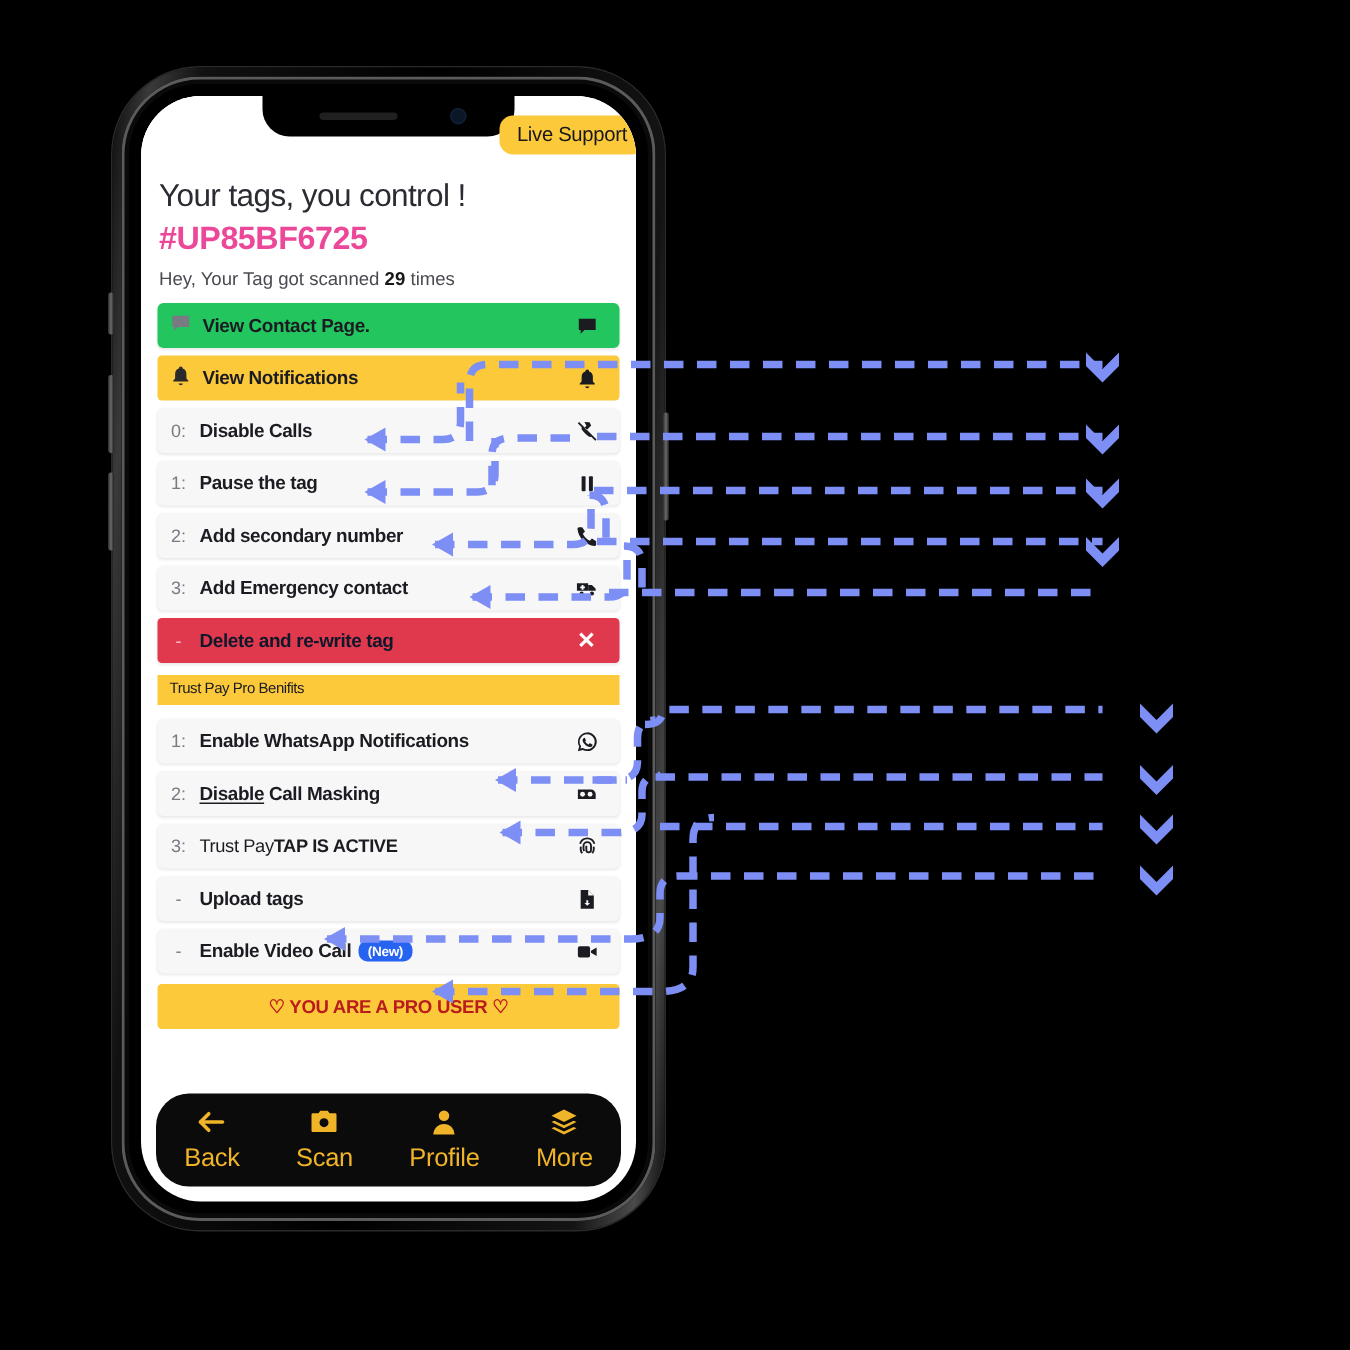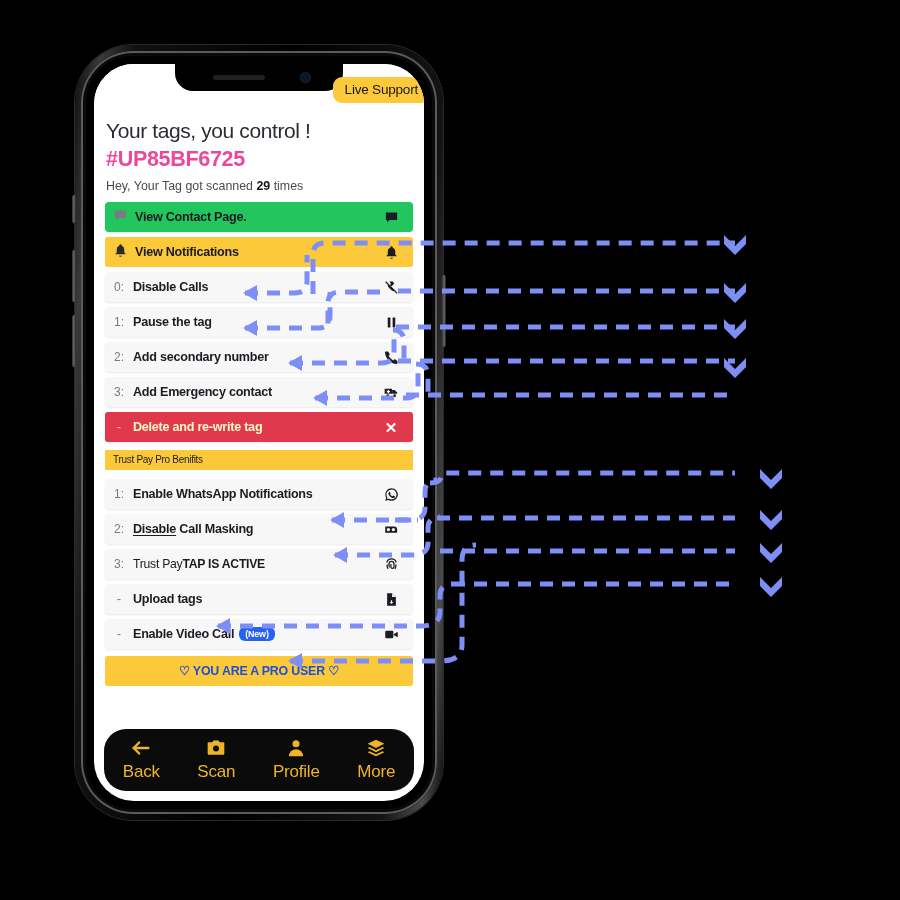--- a/index.html
+++ b/index.html
@@ -46,37 +46,37 @@
   #list-wrap{padding:0 11px;}
   .row{position:relative;display:flex;align-items:center;height:30px;margin-bottom:5px;
     background:#f7f7f8;border-radius:4px;box-shadow:0 1px 2px rgba(0,0,0,.09);}
   .row.plain{background:#22c55e;text-align:right;}
   .row.active{background:#fcc93a;box-shadow:none;border-radius:3px;}
   .row.danger{background:#e0394d;border-radius:3px;}
   .row-num{width:28px;text-align:center;font-size:12px;color:#7a7a82;flex:none;}
   .row.active .row-num,.row.danger .row-num{color:#2a2a2a;}
   .row.danger .row-num{color:#f7c6cc;}
   .row-label{font-size:12.6px;font-weight:700;color:#1b1b22;letter-spacing:-.25px;white-space:nowrap;}
-  .row.danger .row-label{color:#fef9c3;}
+  .row.danger .row-label{color:#0f172a;}
   .row-label .u{text-decoration:underline;text-underline-offset:2px;}
   .row-label .light{font-weight:400;}
   .row-icon{position:absolute;right:14px;top:50%;transform:translateY(-50%);
     width:16px;height:16px;display:flex;align-items:center;justify-content:center;color:#1b1b22;}
   .row.danger .row-icon{color:#fff;font-size:15px;font-weight:700;}
   .row-icon svg{display:block;}
   .badge-new{display:inline-block;background:#2563f0;color:#fff;font-size:9px;font-weight:700;
     padding:2px 6px 2.5px 6px;border-radius:6px;margin-left:5px;vertical-align:1.5px;letter-spacing:-.2px;}
 
   
   #pro-section-title{margin:8px 11px 9px 11px;background:#fcc93a;color:#1b1b22;
     font-size:10px;padding:4px 8px 5px 8px;letter-spacing:-.3px;}
   #pro-section-title .light{font-weight:400;}
 
   
-  #pro-banner{margin:7px 11px 0 11px;background:#fcc93a;color:#1d4ed8;text-align:center;
+  #pro-banner{margin:7px 11px 0 11px;background:#fcc93a;color:#b91c1c;text-align:center;
     font-size:12.4px;font-weight:700;padding:7px 0 8px 0;border-radius:3px;letter-spacing:-.2px;}
 
   
   #bottom-nav{position:absolute;left:10px;right:10px;bottom:10px;height:62px;background:#0b0b0b;
     border-radius:22px;display:flex;align-items:center;justify-content:space-around;}
   .nav-item{display:flex;flex-direction:column;align-items:center;gap:4px;color:#f0b429;}
   .nav-ico{height:20px;display:flex;align-items:center;justify-content:center;}
   .nav-label{font-size:17px;color:#f0b429;letter-spacing:-.2px;}
 
   

